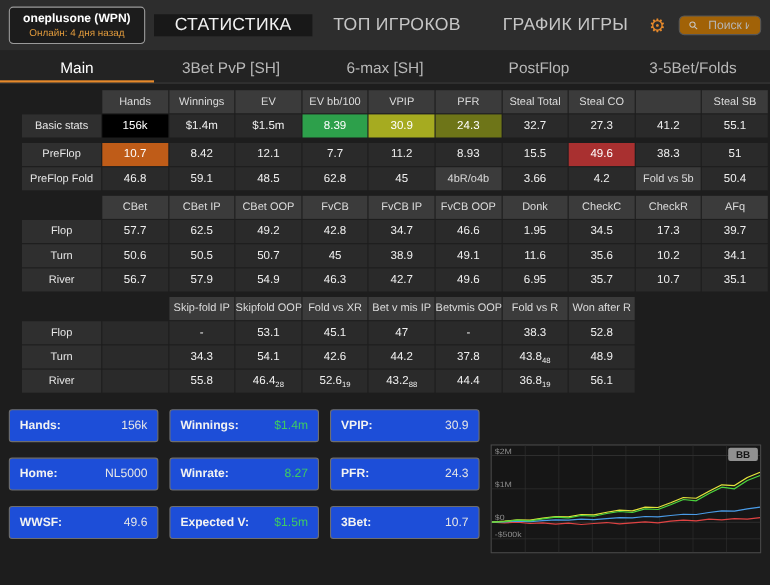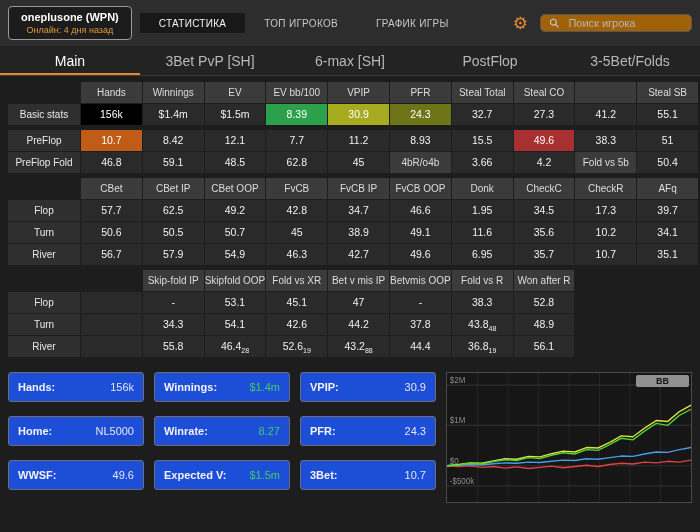--- a/index.html
+++ b/index.html
@@ -8,41 +8,41 @@
     background:#1d1d1d; font-family:"Liberation Sans", sans-serif; }
 
   
   .topbar { height:46px; background:#2d2d2d; display:flex; align-items:center;
     padding:13px 8px; }
   .player-box { border:1px solid #9a9a9a; background:#1c1c1c; border-radius:4px;
     padding:4px 12px; text-align:center; margin-right:8px; }
   .player-name { font-size:11px; font-weight:bold; color:#ffffff; white-space:nowrap; }
   .player-status { font-size:9px; color:#e09a3c; margin-top:2px; white-space:nowrap; }
   .top-tabs { display:flex; align-self:stretch; }
-  .top-tab { display:flex; align-items:center; padding:0 19px; font-size:10px;
+  .top-tab { display:flex; align-items:center; padding:0 19px; font-size:16px;
     color:#c6c6c6; cursor:pointer; letter-spacing:.3px; white-space:nowrap; }
   .top-tab.active { background:#181818; color:#f2f2f2; }
   .gear { margin-left:auto; font-size:17px; color:#e6892b; margin-right:12px;
     cursor:pointer; line-height:1; }
   .search { width:152px; height:18px; background:#a16207; border:1px solid #575757;
     border-radius:5px; display:flex; align-items:center; padding:0 8px; gap:7px; }
   .search input { background:transparent; border:none; outline:none; color:#dddddd;
     font-size:11px; width:100%; font-family:inherit; }
   .search input::placeholder { color:#b5b5b5; }
 
   
   .subtabs { height:30px; background:#232323; border-bottom:1px solid #3a3a3a; display:flex; }
   .subtab { flex:1; display:flex; align-items:center; justify-content:center;
     font-size:14px; color:#b8b8b8; cursor:pointer; position:relative; }
   .subtab.active { color:#ffffff; }
   .subtab.active::after { content:""; position:absolute; left:0; right:0; bottom:0;
     height:2px; background:#e6892b; }
 
   
-  .stats-table { padding:6px 2px 0 8px; }
+  .stats-table { padding:6px 2px 0 20px; }
   .tsec { margin-bottom:5px; }
   .trow { display:grid; grid-template-columns:72px repeat(10,1fr); gap:1px; margin-bottom:1px; }
   .cell { height:21px; line-height:21px; font-size:10.5px; text-align:center;
     color:#f0f0f0; overflow:hidden; white-space:nowrap; }
   .cell sub { font-size:7px; }
   .k-head   { background:#3b3b3b; color:#dcdcdc; font-size:10px; }
   .k-label  { background:#2f2f2f; color:#e8e8e8; font-size:10px; }
   .k-val    { background:#2a2a2a; }
   .k-none   { background:transparent; }
   .k-black  { background:#000000; color:#ffffff; }
@@ -54,24 +54,24 @@
 
   
   .bottom { display:flex; height:149px; padding:10px 8px 8px 8px; gap:10px; }
   .summary { display:grid; grid-template-columns:repeat(3,136px); grid-auto-rows:30px;
     gap:14px 10px; align-content:start; }
   .sbox { background:#1d4ed8; border:1px solid #6e6e6e; border-radius:3px;
     display:flex; align-items:center; justify-content:space-between; padding:0 9px; }
   .sbox .lb { font-weight:bold; font-size:11px; color:#f2f2f2; }
   .sbox .vl { font-size:11px; color:#e6e6e6; }
   .sbox .vl.green { color:#3ecb63; }
-  .chart { flex:1; position:relative; border:1px solid #4a4a4a; background:#161616; }
+  .chart { flex:1; position:relative; border:1px solid #4a4a4a; background:#161616;margin-top:32px; }
   .chart svg { position:absolute; left:0; top:0; width:100%; height:100%; }
   .bb-badge { position:absolute; top:2px; right:2px; background:#909090; color:#151515;
-    font-size:9px; font-weight:bold; padding:1px 20px; border-radius:2px; cursor:pointer; }
+    font-size:9px; font-weight:bold; padding:1px 7px; border-radius:2px; cursor:pointer; }
 </style>
 </head>
 <body>
 
 <div class="topbar">
   <div class="player-box">
     <div class="player-name">oneplusone (WPN)</div>
     <div class="player-status">Онлайн: 4 дня назад</div>
   </div>
   <div class="top-tabs">

